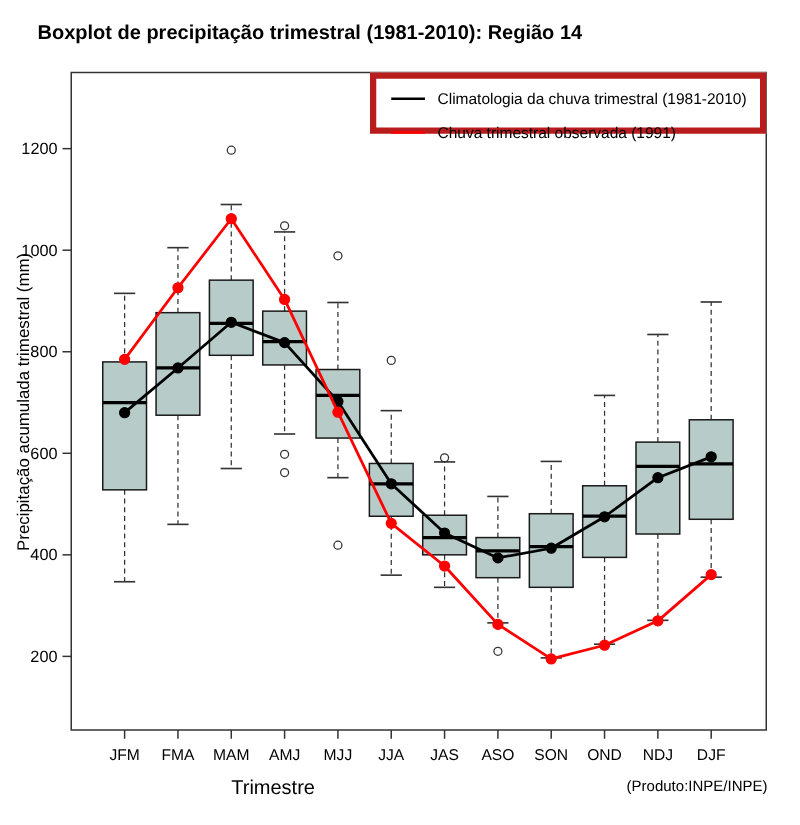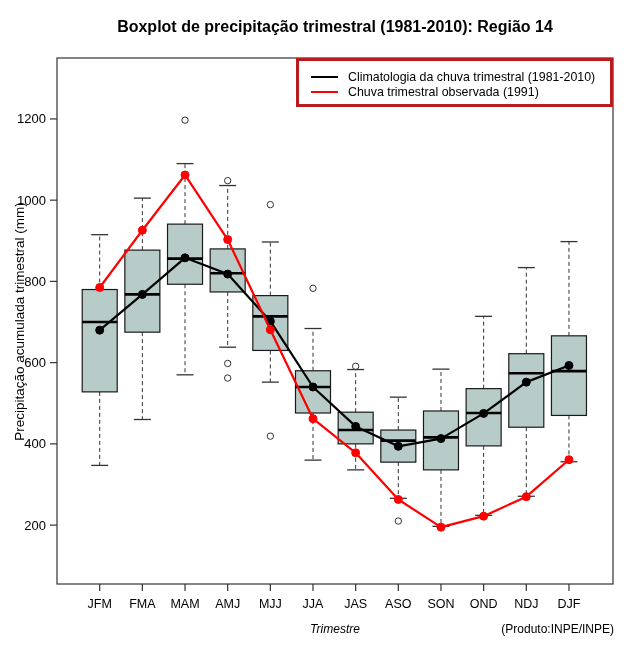--- a/index.html
+++ b/index.html
@@ -1,27 +1,27 @@
 <!DOCTYPE html>
 <html><head>
 <meta charset="utf-8">
 <style>
   html,body{margin:0;padding:0;background:#ffffff;}
   body{width:640px;height:660px;position:relative;font-family:"Liberation Sans",sans-serif;color:#000;}
   .figure{position:absolute;inset:0;background:#fff;}
-  .chart-title{position:absolute;left:30px;top:18px;width:610px;text-align:center;
+  .chart-title{position:absolute;left:30px;top:18px;width:610px;
     font-size:16px;font-weight:bold;letter-spacing:0px;}
   .ylabel{position:absolute;left:-146px;top:314px;width:330px;text-align:center;
     transform:rotate(-90deg);transform-origin:center;font-size:13.5px;}
-  .xlabel{position:absolute;left:185px;top:622px;width:300px;text-align:center;font-size:12px;font-style:italic;}
+  .xlabel{position:absolute;left:185px;top:622px;width:300px;font-size:16px;}
   .footer-note{position:absolute;right:26px;top:622px;width:300px;text-align:right;font-size:12px;}
   svg{position:absolute;left:0;top:0;}
   .legend{position:absolute;left:296px;top:58px;width:317px;height:49px;background:#fff;
-    border:3px solid #b91c1c;box-sizing:border-box;font-size:12.4px;}
-  .legend-row{display:flex;align-items:center;height:15px;margin-top:0;}
+    border:5px solid #b91c1c;box-sizing:border-box;font-size:12.4px;}
+  .legend-row{display:flex;align-items:center;height:15px;margin-top:12px;}
   .legend-row:first-child{margin-top:8px;}
   .legend-swatch{display:inline-block;width:27px;height:2px;margin-left:12px;margin-right:10px;flex:0 0 auto;}
   .legend-label{white-space:nowrap;}
 </style>
 </head>
 <body>
 
 <div class="figure">
   <div class="chart-title">Boxplot de precipitação trimestral (1981-2010): Região 14</div>
 

